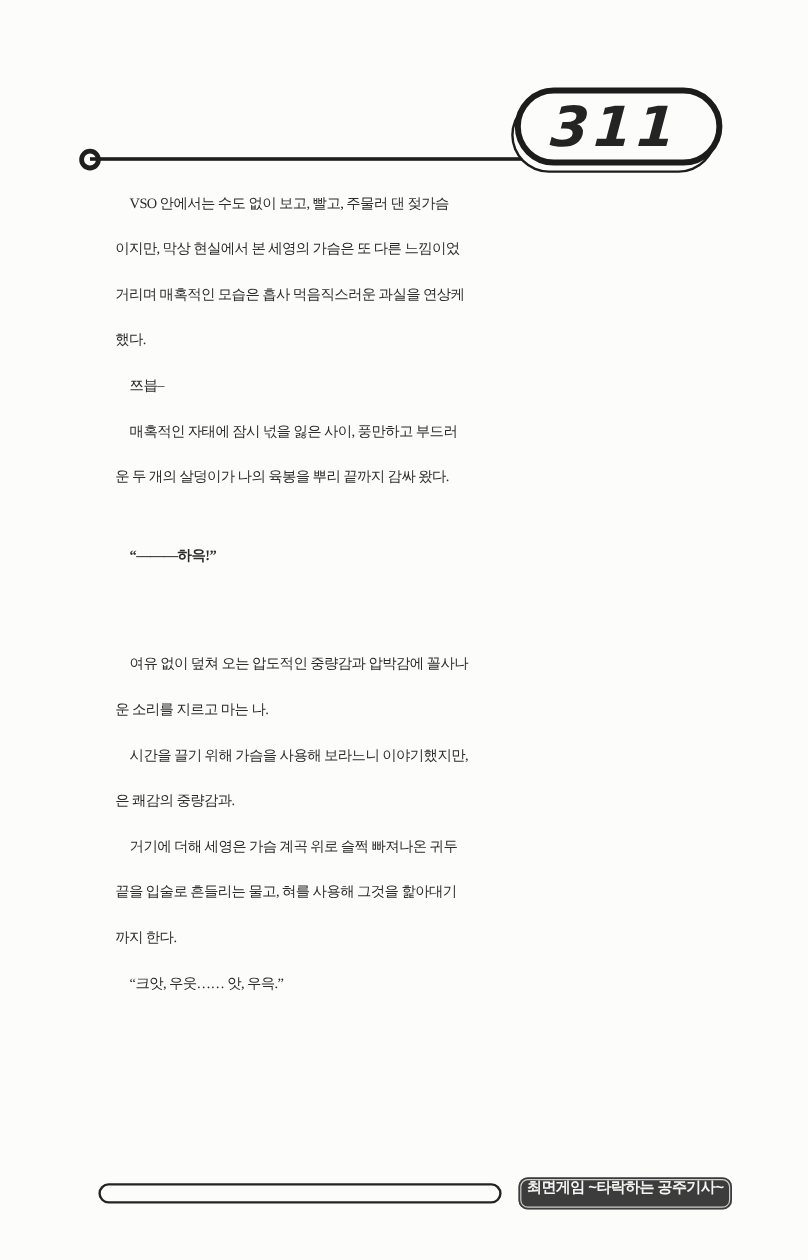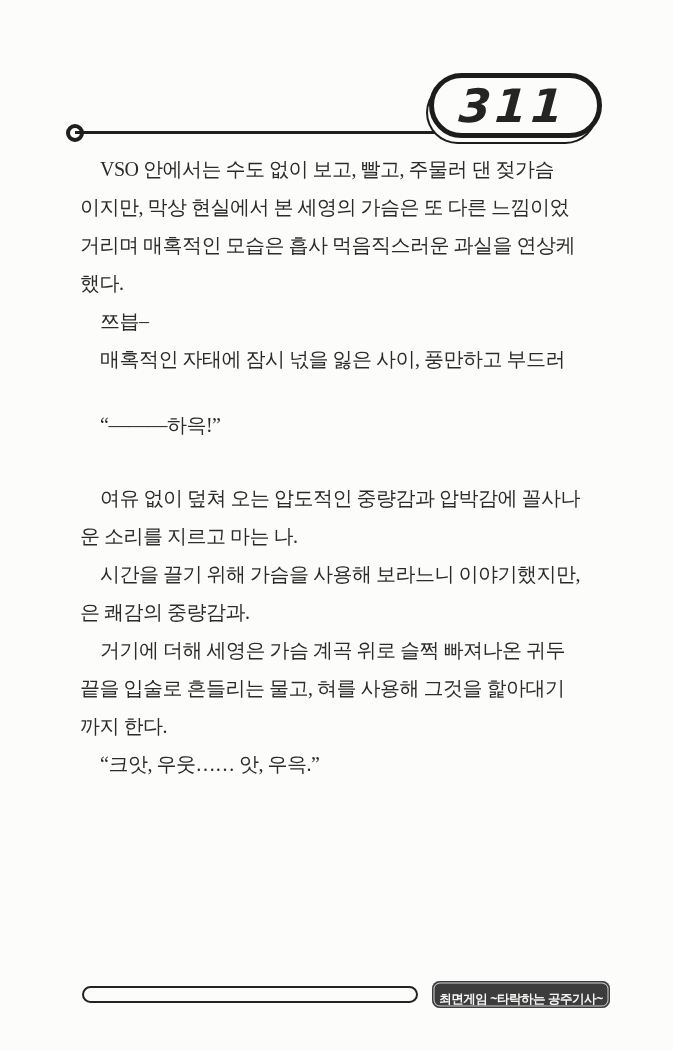--- a/index.html
+++ b/index.html
@@ -59,33 +59,33 @@
     letter-spacing: 4px;
     color: #242424;
     transform: skewX(-4deg);
     line-height: 1;
     padding-right: 4px;
   }
 
   
   .body-text {
     position: absolute;
-    left: 80px;
+    left: 96px;
     top: 150px;
     width: 522px;
-    font-size: 20px;
+    font-size: 12px;
     line-height: 38px;
     letter-spacing: -0.5px;
   }
   .line {
     white-space: nowrap;
     min-height: 38px;
   }
   .line.indent { text-indent: 1em; }
-  .block-quote { margin-top: 28px; margin-bottom: 35px; }
+  .block-quote { margin-top: 28px; margin-bottom: 52px; font-weight: bold; }
 
   
   .footer-rule-pill {
     position: absolute;
     left: 82px;
     top: 986px;
     width: 332px;
     height: 13px;
     background: #fcfcfa;
     border: 2.5px solid #232323;
@@ -94,21 +94,21 @@
   .footer-title-badge {
     position: absolute;
     left: 432px;
     top: 981px;
     width: 178px;
     height: 27px;
     background: #3c3c3c;
     border-radius: 8px;
     box-shadow: inset 0 0 0 1.5px #3c3c3c, inset 0 0 0 2.5px #cfcfcf;
     display: flex;
-    align-items: flex-end;
+    align-items: flex-start;
     justify-content: center;
   }
   .footer-title-badge .title {
     font-family: "Liberation Sans", "DejaVu Sans", sans-serif;
     font-weight: bold;
     font-size: 12.5px;
     letter-spacing: -0.5px;
     color: #f4f4f2;
     white-space: nowrap;
   }
@@ -129,20 +129,21 @@
         <div class="line indent">VSO 안에서는 수도 없이 보고, 빨고, 주물러 댄 젖가슴</div>
         <div class="line">이지만, 막상 현실에서 본 세영의 가슴은 또 다른 느낌이었</div>
         <div class="line">거리며 매혹적인 모습은 흡사 먹음직스러운 과실을 연상케</div>
         <div class="line">했다.</div>
       </div>
       <div class="block block-para">
         <div class="line indent">쯔븝–</div>
       </div>
       <div class="block block-para">
         <div class="line indent">매혹적인 자태에 잠시 넋을 잃은 사이, 풍만하고 부드러</div>
+        <div class="line">운 두 개의 살덩이가 나의 육봉을 뿌리 끝까지 감싸 왔다.</div>
       </div>
       <div class="block block-quote">
         <div class="line indent">“———하윽!”</div>
       </div>
       <div class="block block-para">
         <div class="line indent">여유 없이 덮쳐 오는 압도적인 중량감과 압박감에 꼴사나</div>
         <div class="line">운 소리를 지르고 마는 나.</div>
       </div>
       <div class="block block-para">
         <div class="line indent">시간을 끌기 위해 가슴을 사용해 보라느니 이야기했지만,</div>

